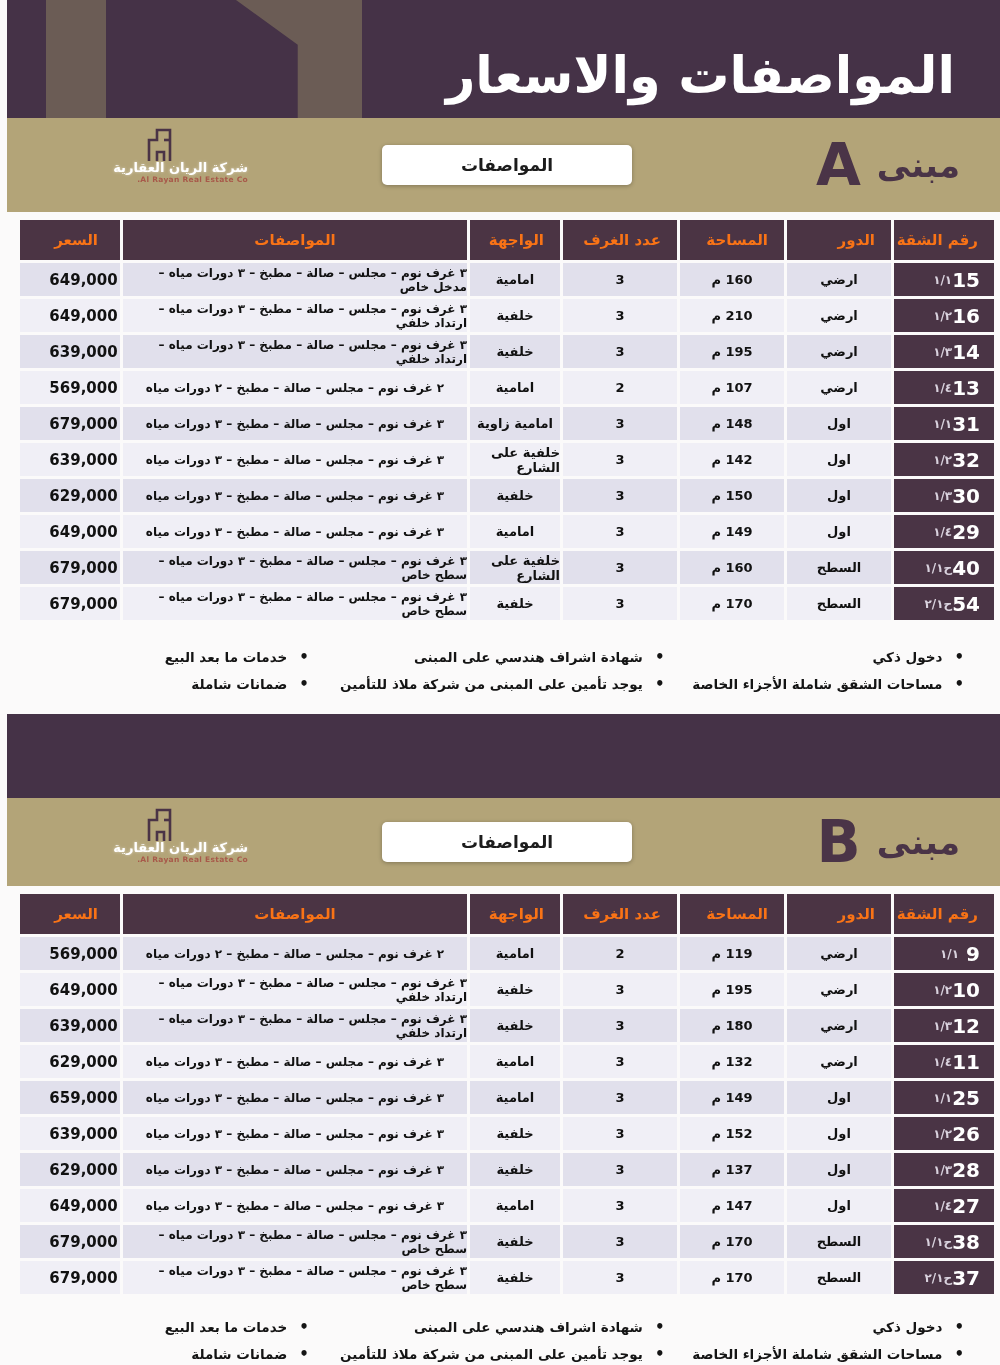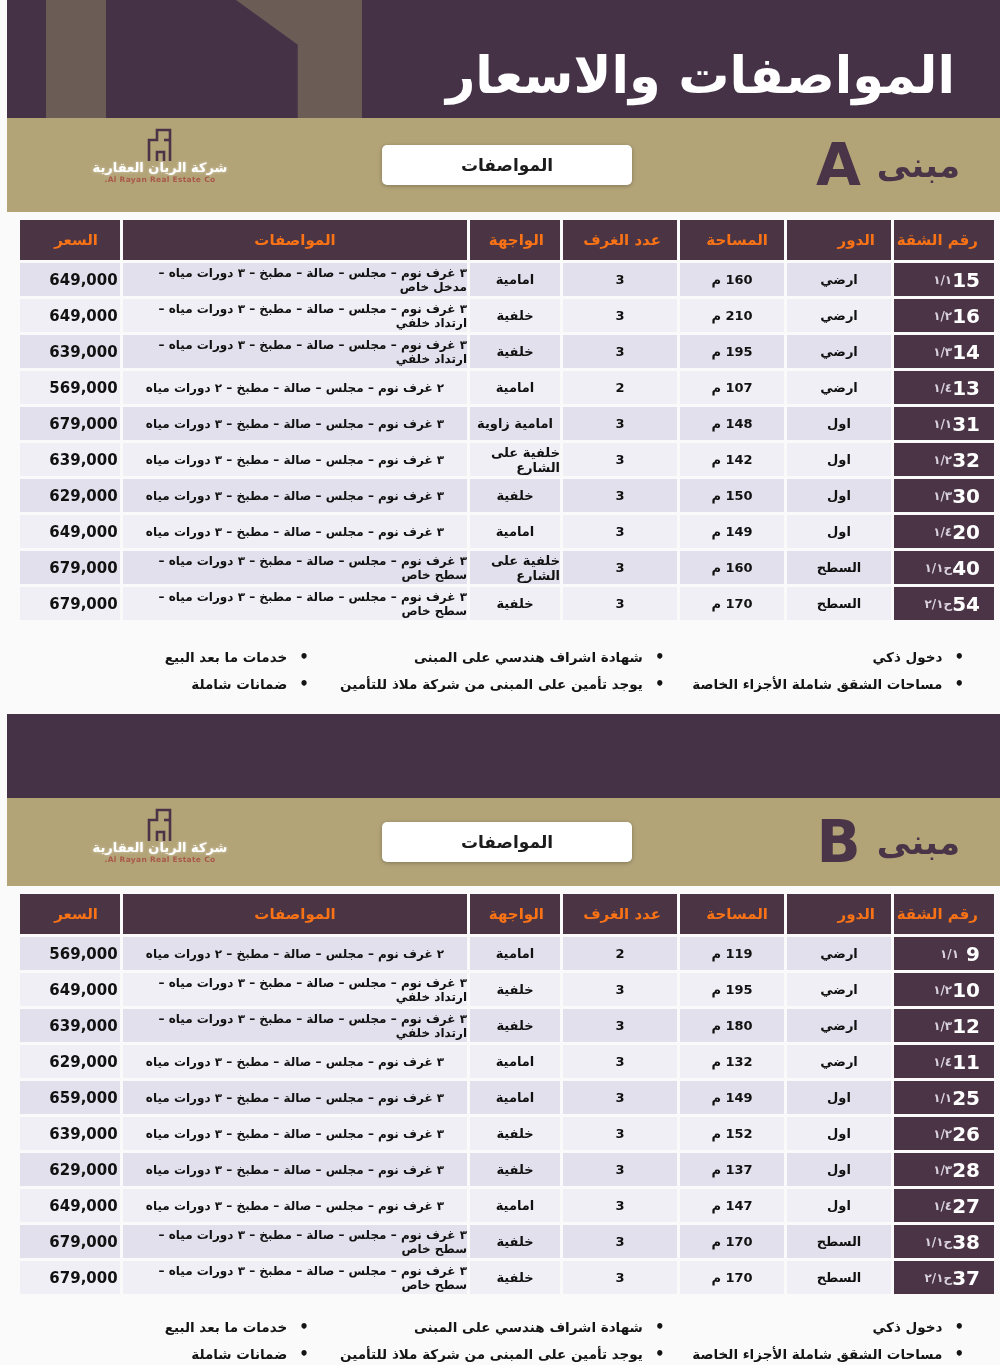--- a/index.html
+++ b/index.html
@@ -15,21 +15,21 @@
   .top-header{position:relative;height:118px;background:#453247;overflow:hidden;}
   .deco-bar{position:absolute;left:46px;top:0;width:60px;height:100%;background:#6b5c55;}
   .deco-poly{position:absolute;left:236px;top:0;width:126px;height:100%;background:#6b5c55;
     clip-path:polygon(0 0,100% 0,100% 100%,49% 100%,49% 38%,0 0);}
   .main-title{position:absolute;right:45px;top:12px;font-size:51px;font-weight:700;color:#ffffff;letter-spacing:-1px;}
 
   
   .band{position:relative;background:#b3a478;}
   .band.a{height:94px;}
   .band.b{height:88px;}
-  .logo{position:absolute;left:72px;top:5px;width:176px;text-align:center;}
+  .logo{position:absolute;left:72px;top:5px;width:176px;}
   .logo svg{display:block;margin:0 auto;}
   .logo-ar{font-size:13px;font-weight:700;color:#fff;text-shadow:0 0 3px rgba(255,255,255,.55);margin-top:-3px;}
   .logo-en{font-size:7.5px;font-weight:700;color:#a8594a;letter-spacing:.3px;}
   .specs-box{position:absolute;left:382px;top:50%;transform:translateY(-50%);width:250px;height:40px;
     background:#ffffff;border-radius:5px;display:flex;align-items:center;justify-content:center;
     font-size:17px;font-weight:700;color:#1c1c1c;box-shadow:0 1px 4px rgba(0,0,0,.28);}
   .bldg{position:absolute;right:40px;top:0;height:100%;display:flex;align-items:center;gap:16px;direction:rtl;}
   .bldg-word{font-size:34px;font-weight:700;color:#4a3447;text-align:center;}
   .bldg-letter{font-size:58px;font-weight:800;color:#4a3447;line-height:1;font-family:"DejaVu Sans",sans-serif;}
 
@@ -204,21 +204,21 @@
     <div class="cell">اول</div>
     <div class="cell">150 م</div>
     <div class="cell">3</div>
     <div class="cell">خلفية</div>
     <div class="cell specs">٣ غرف نوم – مجلس – صالة – مطبخ – ٣ دورات مياه</div>
     <div class="cell price">629,000</div>
   </div>
 
   <div class="trow">
     <div class="cell apt">
-      <span class="apt-no">20</span>
+      <span class="apt-no">29</span>
       <span class="apt-sub">١/٤</span>
     </div>
     <div class="cell">اول</div>
     <div class="cell">149 م</div>
     <div class="cell">3</div>
     <div class="cell">امامية</div>
     <div class="cell specs">٣ غرف نوم – مجلس – صالة – مطبخ – ٣ دورات مياه</div>
     <div class="cell price">649,000</div>
   </div>
 

